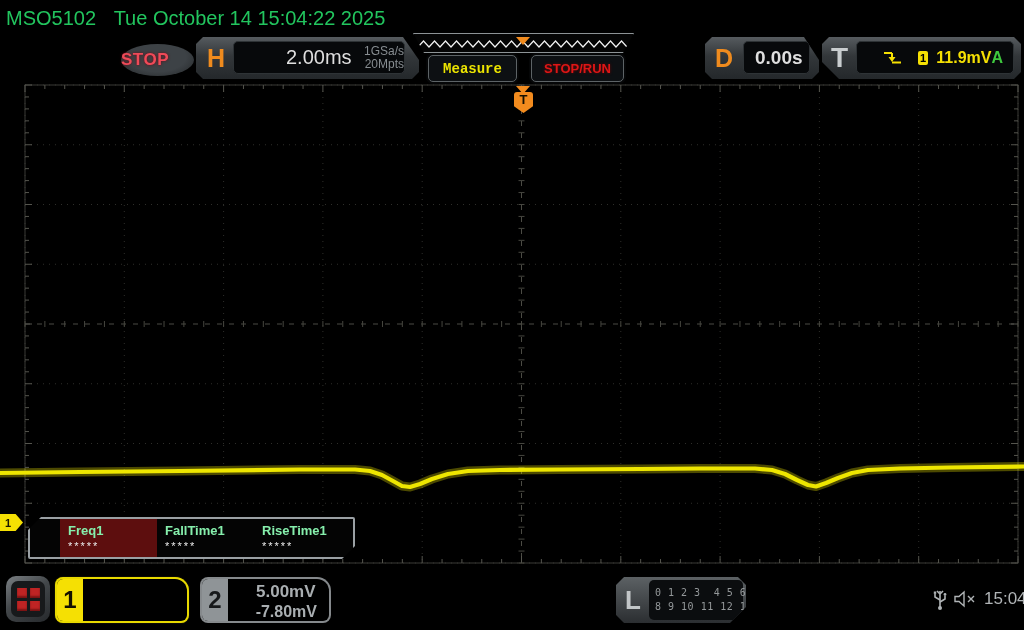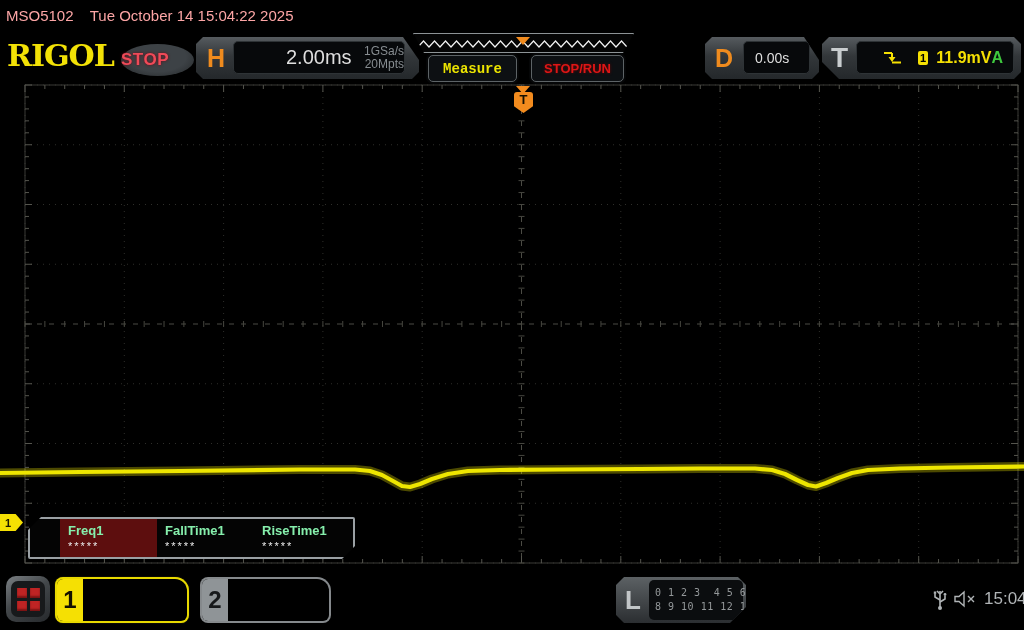--- a/index.html
+++ b/index.html
@@ -1,20 +1,20 @@
 <!DOCTYPE html>
 <html><head>
 <meta charset="utf-8">
 <style>
   html,body{margin:0;padding:0;background:#000;}
   #screen{position:relative;width:1024px;height:630px;background:#000;overflow:hidden;
           font-family:"Liberation Sans",sans-serif;-webkit-font-smoothing:antialiased;}
 
   
-  #titlebar{position:absolute;left:0;top:0;width:100%;height:30px;color:#fca5a5;font-size:15px;}
+  #titlebar{position:absolute;left:0;top:0;width:100%;height:30px;color:#22c55e;font-size:20px;}
   #titlebar span{position:relative;top:7px;}
   #titlebar .model{margin-left:6px;}
   #titlebar .datetime{margin-left:12px;}
 
   
   #logo{position:absolute;left:7px;top:38px;font-family:"DejaVu Serif",serif;font-weight:bold;
         font-size:30px;color:#f2e106;letter-spacing:-1px;}
   #stop-oval{position:absolute;left:121px;top:44px;width:73px;height:32px;border-radius:50%;
         background:radial-gradient(ellipse at 50% 40%, #3d4246 55%, #222527 100%);
         display:flex;align-items:center;}
@@ -40,21 +40,21 @@
         box-shadow:0 0 0 2px #050607;display:flex;align-items:center;justify-content:center;}
   #measure-btn{left:428px;top:55px;width:87px;font-family:Liberation Mono, monospace;}
   #measure-btn .txt{color:#ece400;font-weight:bold;font-size:14px;}
   #stoprun-btn{left:531px;top:55px;width:91px;}
   #stoprun-btn .txt{color:#dd1616;font-weight:bold;font-size:13px;text-shadow:0 0 3px #660808;}
 
   #d-group{left:705px;top:37px;width:114px;height:42px;
         clip-path:polygon(7px 0,calc(100% - 15px) 0,100% 55%,100% calc(100% - 7px),calc(100% - 7px) 100%,7px 100%,0 calc(100% - 7px),0 7px);}
   #d-group .gkey{left:10px;top:7px;}
   #d-group .inner{left:38px;top:4px;right:9px;bottom:5px;}
-  #d-group .delayval{margin-left:11px;font-size:14px;color:#dfdfdf;}
+  #d-group .delayval{margin-left:11px;font-size:19px;color:#dfdfdf;font-weight:bold;}
 
   #t-group{left:822px;top:37px;width:199px;height:42px;
         clip-path:polygon(7px 0,calc(100% - 7px) 0,100% 7px,100% calc(100% - 7px),calc(100% - 7px) 100%,17px 100%,0 calc(100% - 17px),0 7px);}
   #t-group .gkey{left:9px;top:5px;color:#c9cdcf;font-size:28px;}
   #t-group .inner{left:34px;top:4px;right:7px;bottom:5px;}
   #t-group .slope{margin-left:26px;display:flex;}
   #t-group .srcbadge{margin-left:15px;width:16px;height:14px;background:#f5e003;color:#000;
         border-radius:2px;font-weight:bold;font-size:11px;display:flex;align-items:center;justify-content:center;}
   #t-group .level{margin-left:8px;color:#f5e003;font-weight:bold;font-size:16px;}
   #t-group .sweep{margin-left:auto;margin-right:10px;color:#3ec83e;font-weight:bold;font-size:16px;}
@@ -127,21 +127,20 @@
 </head>
 <body>
 
 <div id="screen">
 
   <div id="titlebar">
     <span class="model">MSO5102</span>
     <span class="datetime">Tue October 14 15:04:22 2025</span>
   </div>
 
-  <div id="logo">RIGOL</div>
 
   <div id="stop-oval">
     <span class="txt">STOP</span>
   </div>
 
   <div id="h-group" class="group">
     <span class="gkey">H</span>
     <div class="inner">
       <span class="timebase txt">2.00ms</span>
       <span class="rate">
@@ -528,20 +527,27 @@
   <div id="ch1" class="chblock">
     <div class="chb-outer"></div>
     <div class="chb-inner"></div>
     <div class="ch-num">1</div>
   </div>
 
   <div id="ch2" class="chblock">
     <div class="chb-outer"></div>
     <div class="chb-inner"></div>
     <div class="ch-num">2</div>
+    <div class="ch-vals">
+      <div class="ch-row1">
+        <span class="dc-icon"><span class="solid"></span><span class="dash"></span></span>
+        <span class="txt">5.00mV</span>
+      </div>
+      <div class="ch-row2">-7.80mV</div>
+    </div>
   </div>
 
   <div id="l-panel">
     <span class="lkey">L</span>
     <div class="inner">
       <div class="drow">0 1 2 3  4 5 6 7</div>
       <div class="drow">8 9 10 11 12 13 14 15</div>
     </div>
   </div>
 

